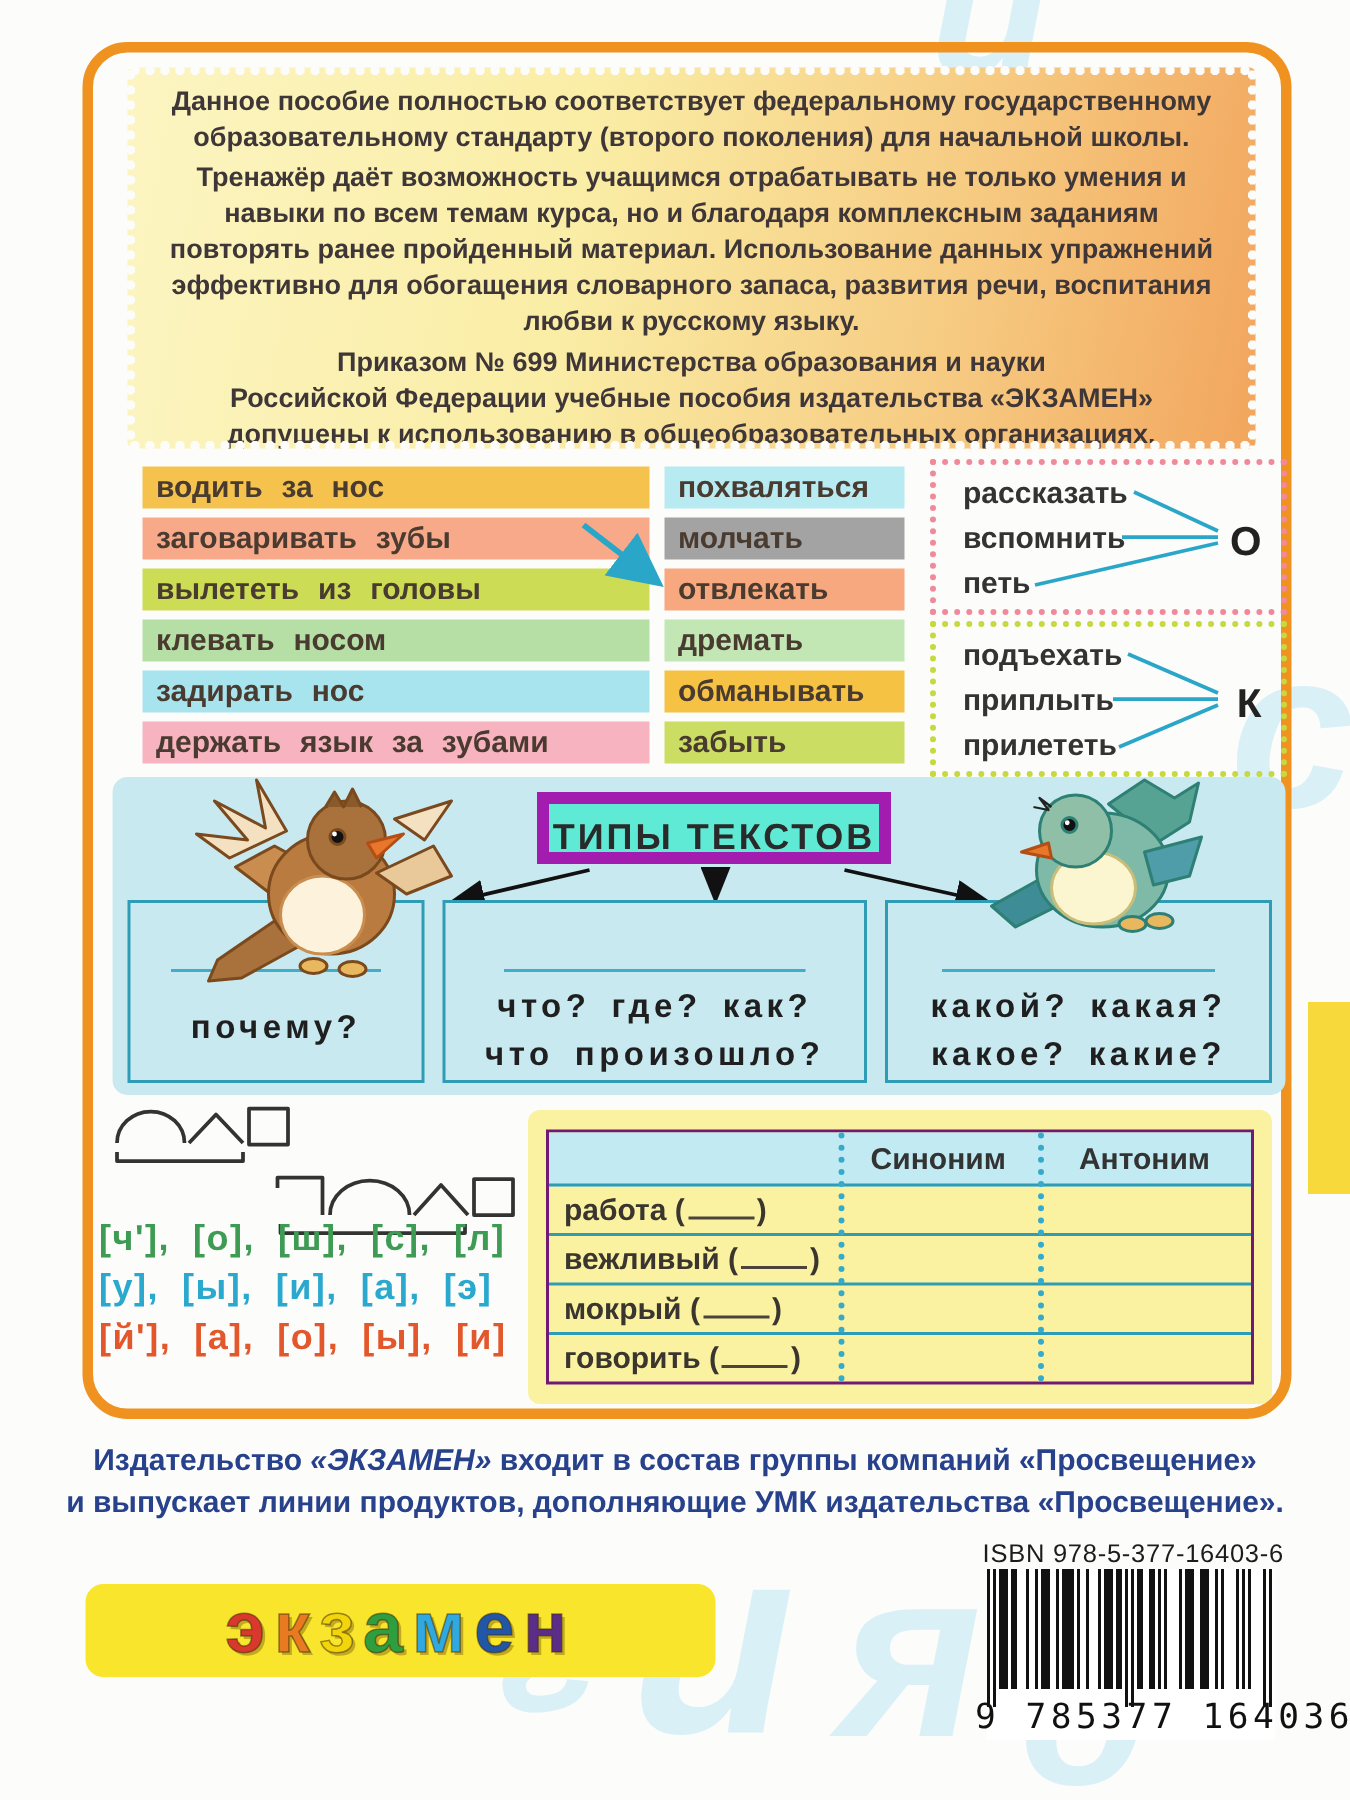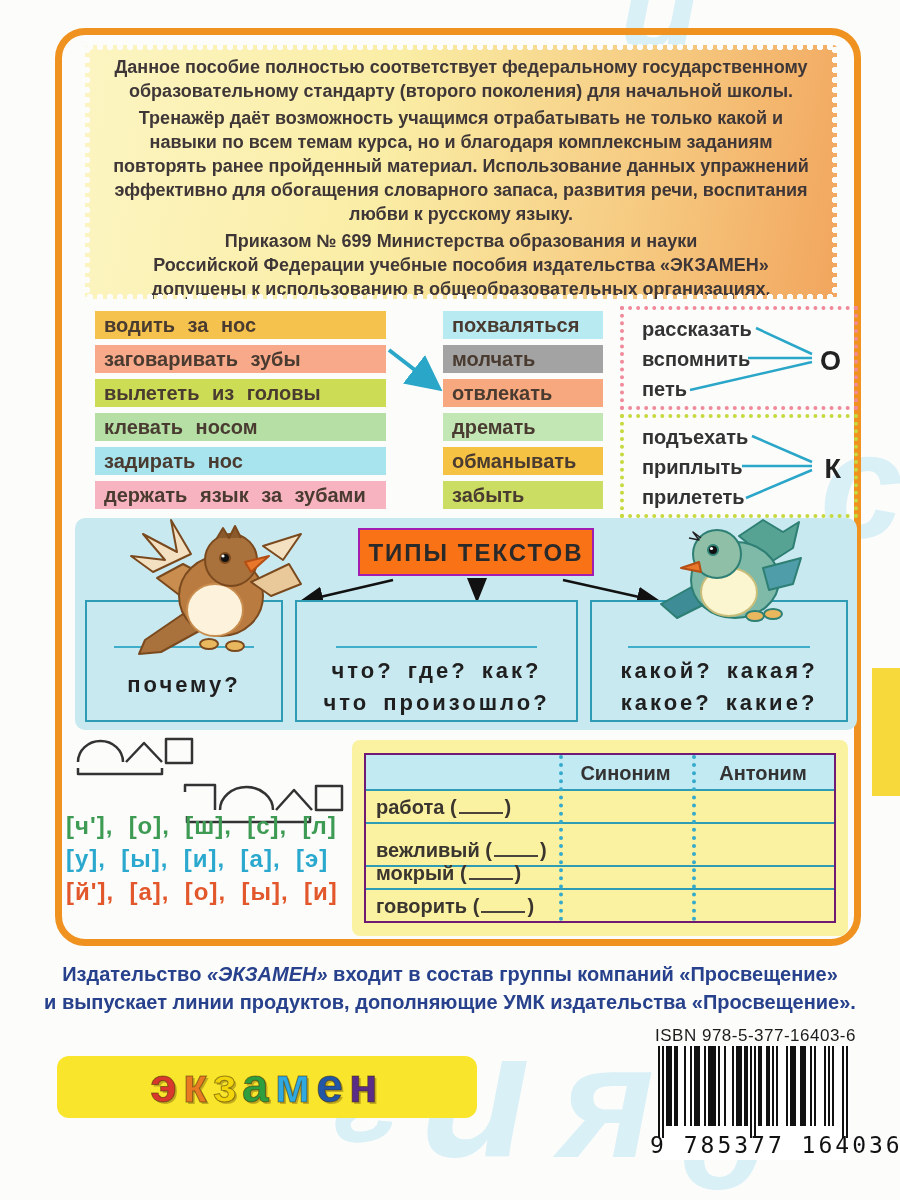--- a/index.html
+++ b/index.html
@@ -21,33 +21,33 @@
   .perf { position:absolute; pointer-events:none; }
   .perf.h { left:0; width:100%; height:6px; background-image:radial-gradient(circle 3.2px at 5px 50%, #FCFCFA 95%, transparent); background-size:10px 6px; }
   .perf.v { top:0; height:100%; width:6px; background-image:radial-gradient(circle 3.2px at 50% 5px, #FCFCFA 95%, transparent); background-size:6px 10px; }
   .intro-line { text-align:center; font-size:18px; line-height:24px; font-weight:bold; color:#3E3637; }
   .intro-par { margin-bottom:2px; }
   .intro-par + .intro-par { margin-top:3px; }
 
   
   .idiom { position:absolute; height:28px; line-height:28px; font-size:20px; font-weight:bold;
            color:#4A3B31; padding-left:9px; word-spacing:7px; }
-  .idiom.left  { left:95px;  width:291px; }
+  .idiom.left  { left:95px;  width:338px; }
   .idiom.right { left:443px; width:160px; }
 
   
   .pgroup { position:absolute; left:620px; width:238px; height:104px; border-style:dotted; border-width:4px; background:transparent; }
   .pword { position:absolute; left:18px; height:26px; line-height:26px; font-size:20px; font-weight:bold; color:#333; }
   .pletter { position:absolute; right:13px; top:36px; font-size:27px; font-weight:bold; color:#222; }
   .pgroup svg { position:absolute; left:0; top:0; }
 
   
   .types { position:absolute; left:75px; top:518px; width:782px; height:212px; background:#C9E9F1; border-radius:10px; }
-  .types-title { position:absolute; left:283px; top:10px; width:236px; height:48px; background:#f97316;
-                 border:2px solid #a21caf; text-align:center; line-height:46px; font-size:24px;
+  .types-title { position:absolute; left:283px; top:10px; width:236px; height:48px; background:#5eead4;
+                 border:8px solid #a21caf; text-align:center; line-height:46px; font-size:24px;
                  font-weight:bold; letter-spacing:2px; color:#2A2A2A; }
   .tbox { position:absolute; top:82px; height:122px; border:2px solid #2F9CB6; background:#C9E9F1; }
   .tbox .blank { position:absolute; left:14%; width:72%; top:44px; border-top:2px solid #3FAECB; }
   .tbox .q { position:absolute; width:100%; text-align:center; font-size:22px; font-weight:bold;
              color:#1F1F1F; letter-spacing:3px; word-spacing:5px; white-space:nowrap; }
 
   
   .phon { position:absolute; left:66px; width:300px; height:30px; font-size:24px; font-weight:bold;
           letter-spacing:1px; white-space:pre; }
 
@@ -103,21 +103,21 @@
   <div class="intro">
     <div class="perf h" style="top:-1px;"></div>
     <div class="perf h" style="bottom:-1px;"></div>
     <div class="perf v" style="left:-1px;"></div>
     <div class="perf v" style="right:-1px;"></div>
     <div class="intro-par">
       <div class="intro-line">Данное пособие полностью соответствует федеральному государственному</div>
       <div class="intro-line">образовательному стандарту (второго поколения) для начальной школы.</div>
     </div>
     <div class="intro-par">
-      <div class="intro-line">Тренажёр даёт возможность учащимся отрабатывать не только какой и</div>
+      <div class="intro-line">Тренажёр даёт возможность учащимся отрабатывать не только умения и</div>
       <div class="intro-line">навыки по всем темам курса, но и благодаря комплексным заданиям</div>
       <div class="intro-line">повторять ранее пройденный материал. Использование данных упражнений</div>
       <div class="intro-line">эффективно для обогащения словарного запаса, развития речи, воспитания</div>
       <div class="intro-line">любви к русскому языку.</div>
     </div>
     <div class="intro-par">
       <div class="intro-line">Приказом № 699 Министерства образования и науки</div>
       <div class="intro-line">Российской Федерации учебные пособия издательства «ЭКЗАМЕН»</div>
       <div class="intro-line">допущены к использованию в общеобразовательных организациях.</div>
     </div>
@@ -254,21 +254,21 @@
 
   <div class="ypanel">
     <div class="stable">
       <div class="shead">
         <div class="hc" style="left:193px; width:133px;">Синоним</div>
         <div class="hc" style="left:326px; width:142px;">Антоним</div>
       </div>
       <div class="srow" style="top:36px;">
         <span>работа</span>&nbsp;<span>(</span><span class="blankline"></span><span>)</span>
       </div>
-      <div class="srow" style="top:79px;">
+      <div class="srow" style="top:69px;">
         <span>вежливый</span>&nbsp;<span>(</span><span class="blankline"></span><span>)</span>
       </div>
       <div class="srow" style="top:102px;">
         <span>мокрый</span>&nbsp;<span>(</span><span class="blankline"></span><span>)</span>
       </div>
       <div class="srow" style="top:135px; border-bottom:none;">
         <span>говорить</span>&nbsp;<span>(</span><span class="blankline"></span><span>)</span>
       </div>
       <div class="vsep" style="left:193px;"></div>
       <div class="vsep" style="left:326px;"></div>

